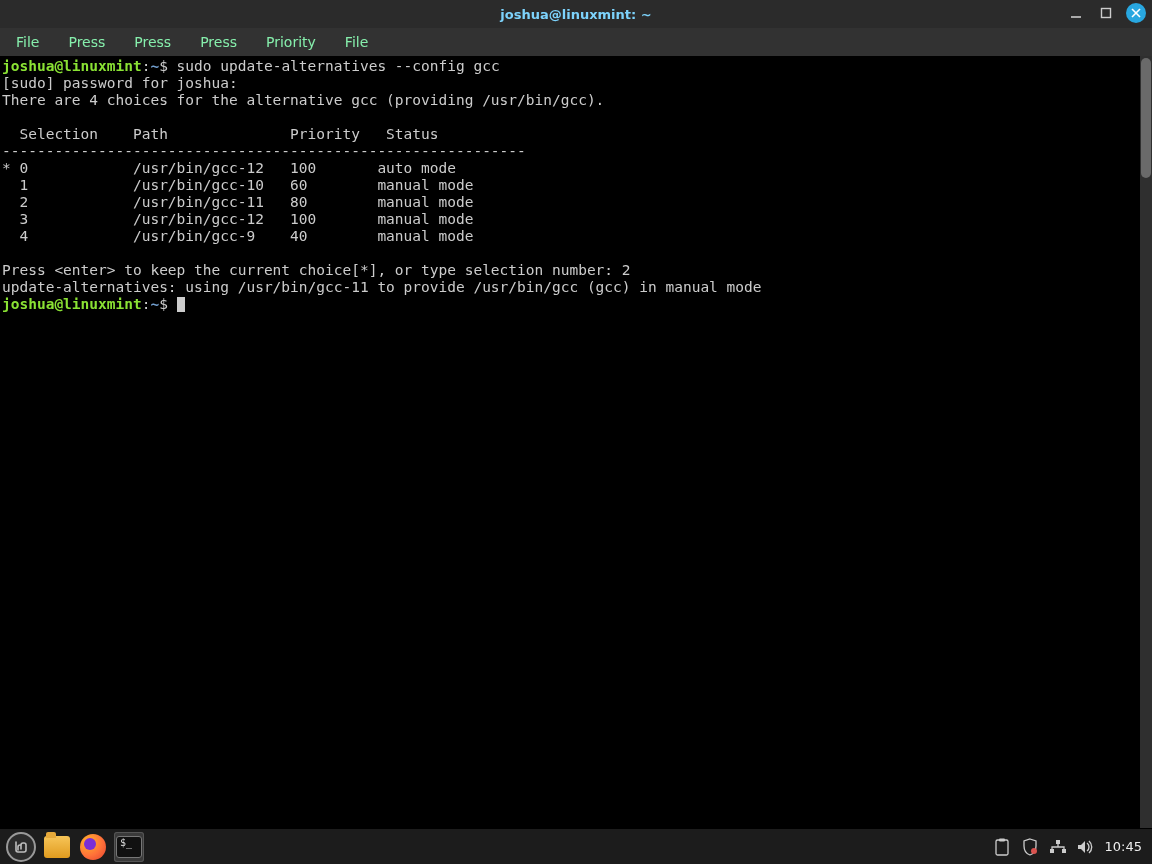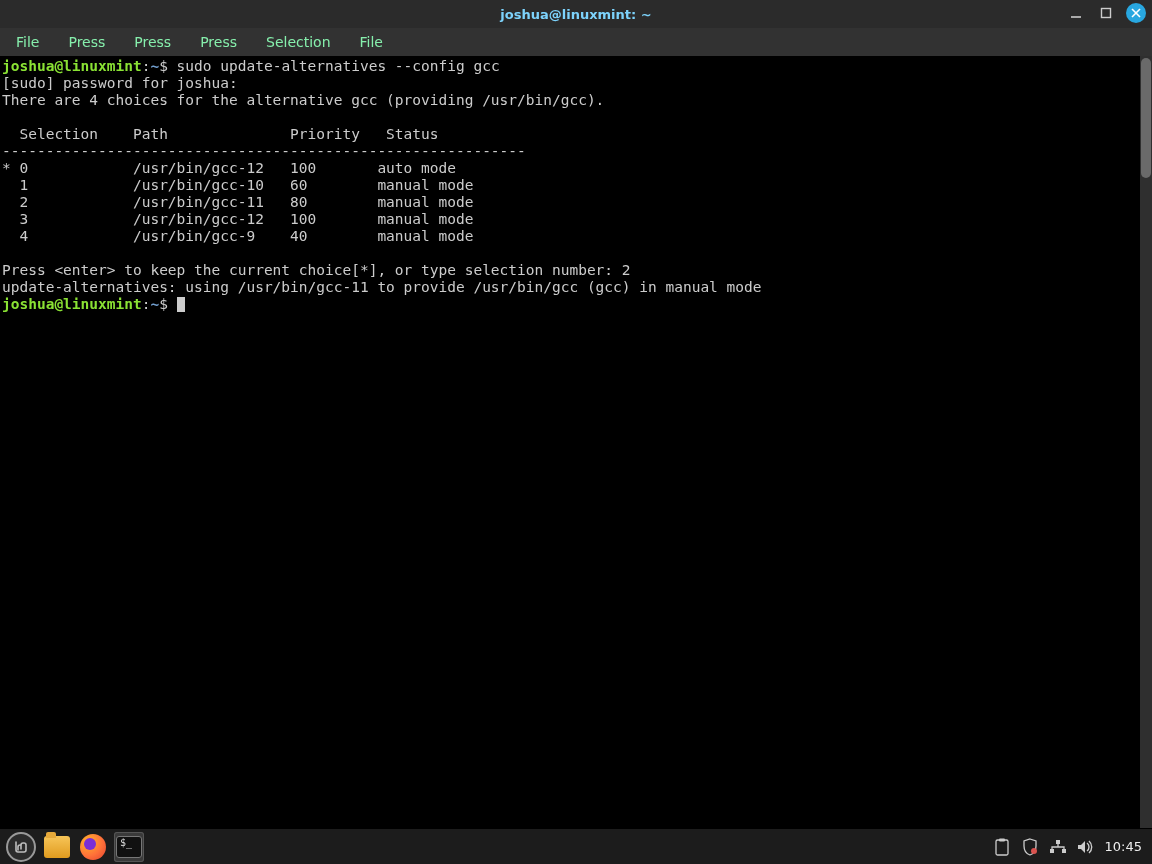--- a/index.html
+++ b/index.html
@@ -68,21 +68,21 @@
         </svg>
     </div>
   </div>
 </div>
 
 <div class="menubar">
   <div class="menu-item">File</div>
   <div class="menu-item">Press</div>
   <div class="menu-item">Press</div>
   <div class="menu-item">Press</div>
-  <div class="menu-item">Selection</div>
+  <div class="menu-item">Priority</div>
   <div class="menu-item">File</div>
 </div>
 
 <div class="terminal-wrap">
   <div class="terminal"><span class="prompt-user">joshua@linuxmint</span><span>:</span><span class="prompt-path">~</span><span>$</span><span> sudo update-alternatives --config gcc</span>
 <span>[sudo] password for joshua: </span>
 <span>There are 4 choices for the alternative gcc (providing /usr/bin/gcc).</span>
 <span></span>
 <span>  Selection    Path              Priority   Status</span>
 <span>------------------------------------------------------------</span>

